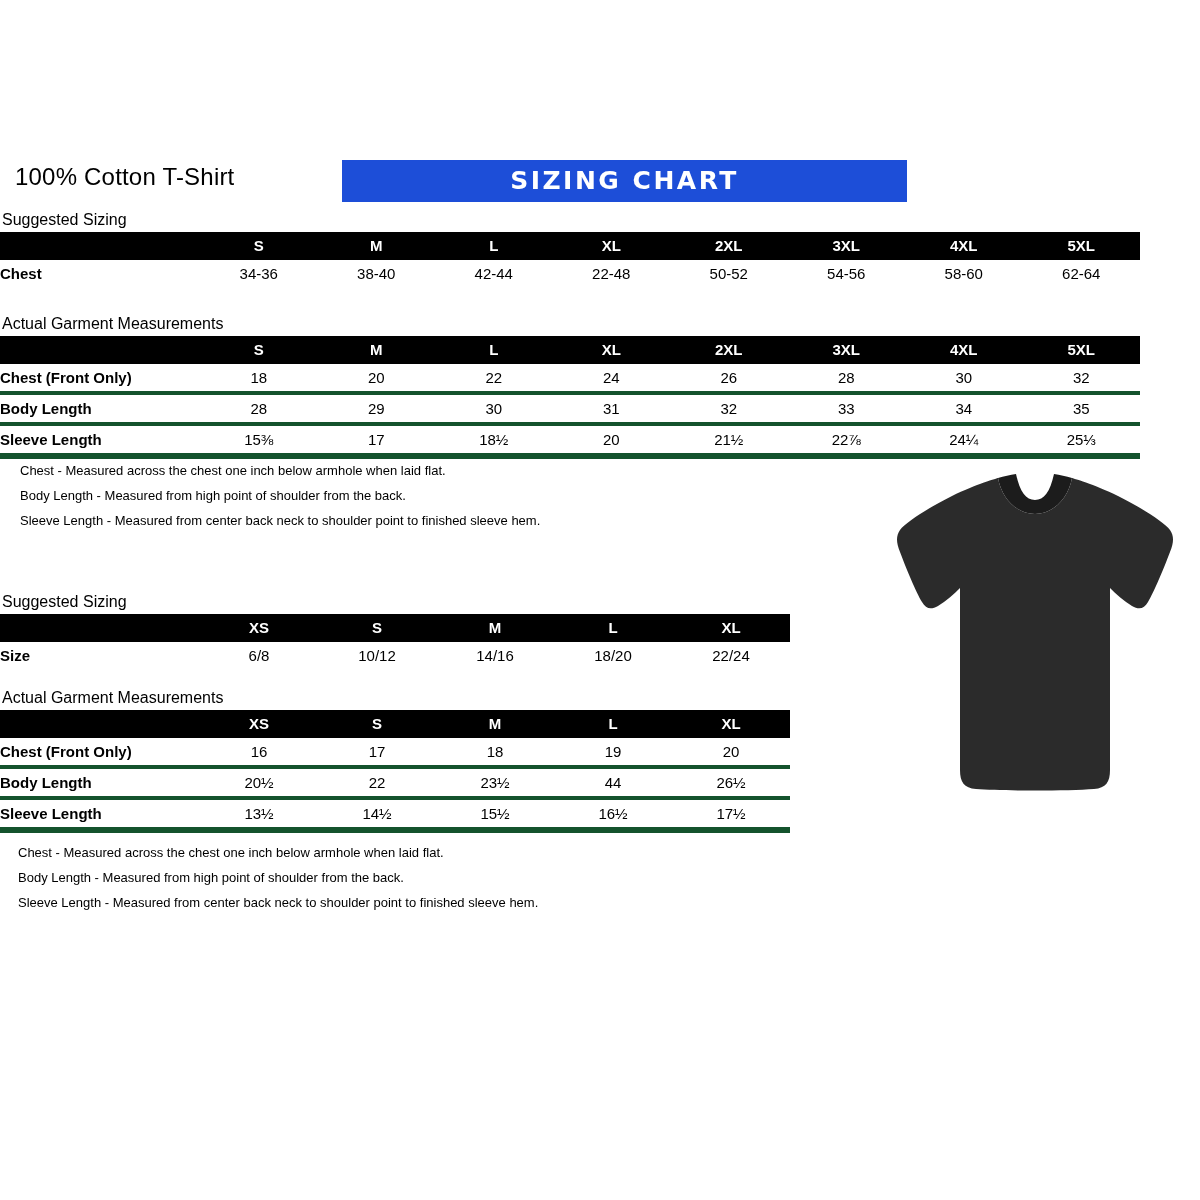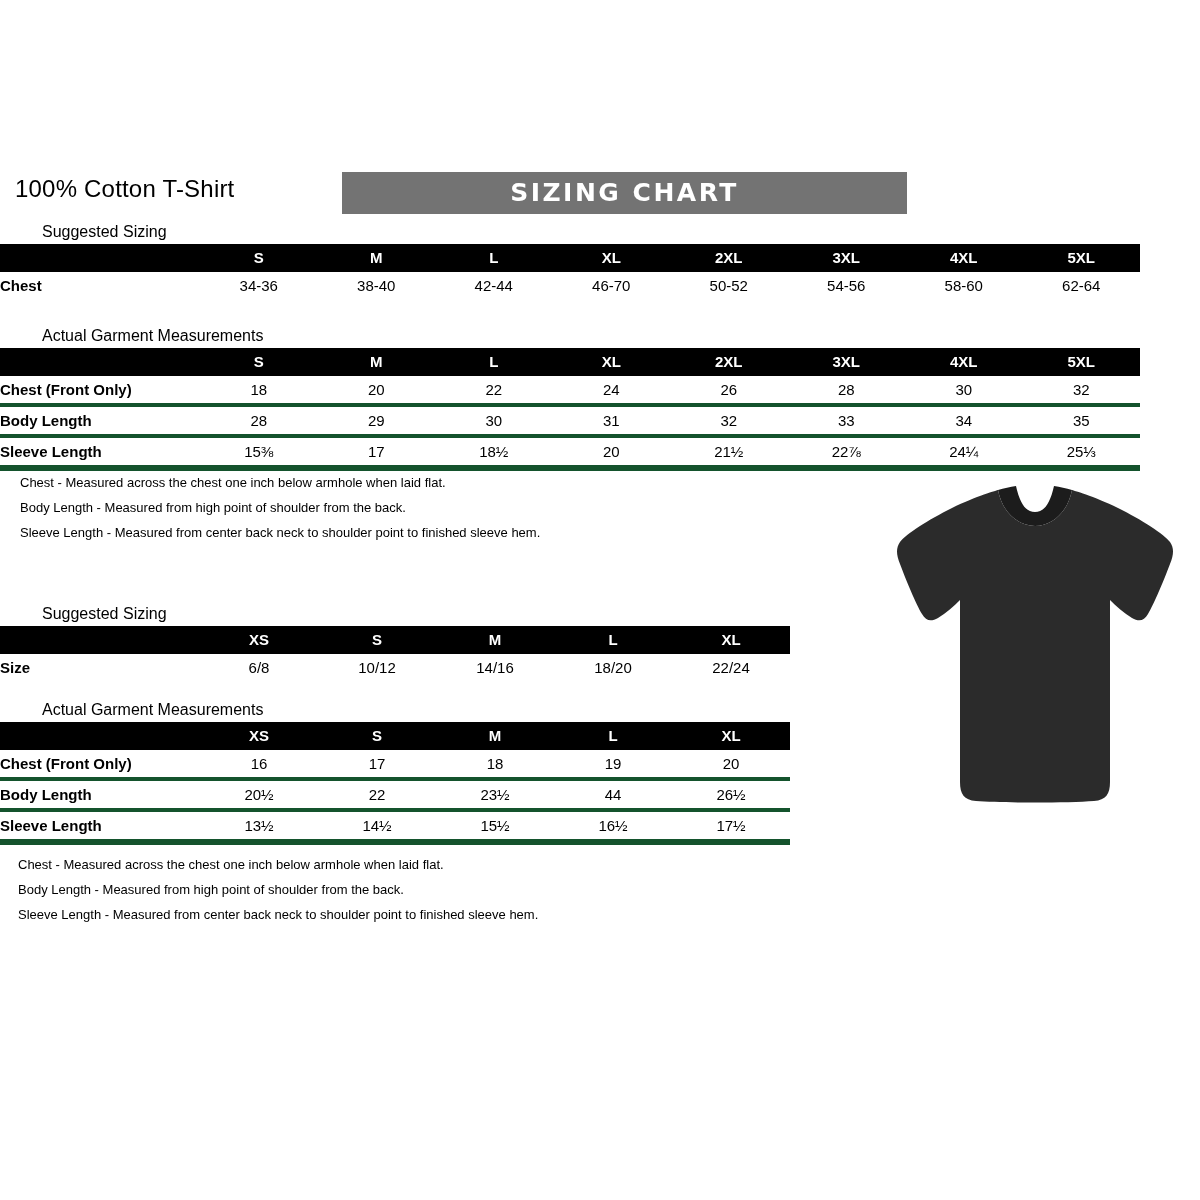--- a/index.html
+++ b/index.html
@@ -12,21 +12,21 @@
     background: #ffffff;
     font-family: "Liberation Sans", sans-serif;
     color: #000000;
     position: relative;
     overflow: hidden;
   }
 
   .page {
     position: absolute;
     left: 0;
-    top: 12px;
+    top: 0;
     width: 1200px;
     height: 900px;
   }
 
   
   .header-row {
     position: absolute;
     left: 10px;
     top: 160px;
     width: 1180px;
@@ -40,39 +40,38 @@
     font-weight: 400;
     letter-spacing: 0.2px;
     white-space: nowrap;
   }
   .sizing-banner {
     position: absolute;
     left: 332px;
     top: 0px;
     width: 565px;
     height: 42px;
-    background: #737373;
+    background: #1d4ed8;
   }
   .sizing-banner span {
     display: block;
     text-align: center;
     color: #ffffff;
     font-size: 25px;
     font-weight: bold;
     letter-spacing: 2.5px;
     line-height: 42px;
     font-family: "DejaVu Sans", sans-serif;
   }
 
   .section-label {
     position: absolute;
     font-size: 16px;
     font-weight: 400;
     white-space: nowrap;
-    margin-left: 40px;
   }
 
   
   .sz-table {
     position: absolute;
     border-collapse: collapse;
     table-layout: fixed;
   }
   .sz-table th, .sz-table td {
     padding: 0;
@@ -190,21 +189,21 @@
         <th>4XL</th>
         <th>5XL</th>
       </tr>
     </thead>
     <tbody>
       <tr>
         <td class="rowlabel">Chest</td>
         <td>34-36</td>
         <td>38-40</td>
         <td>42-44</td>
-        <td>46-70</td>
+        <td>22-48</td>
         <td>50-52</td>
         <td>54-56</td>
         <td>58-60</td>
         <td>62-64</td>
       </tr>
     </tbody>
   </table>
 
   <div class="section-label" style="left:2px; top:315px;">Actual Garment Measurements</div>
 

